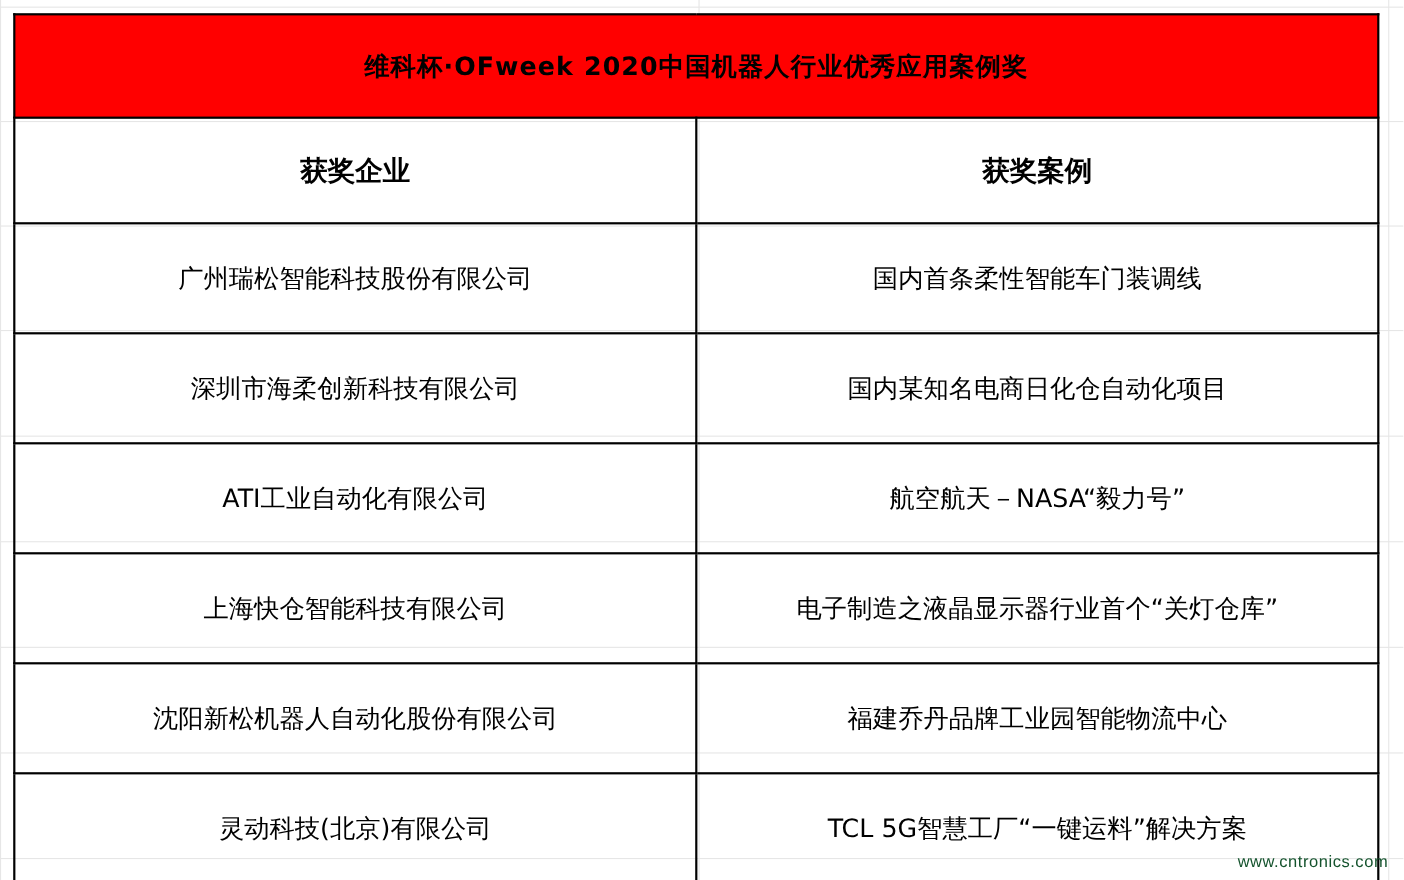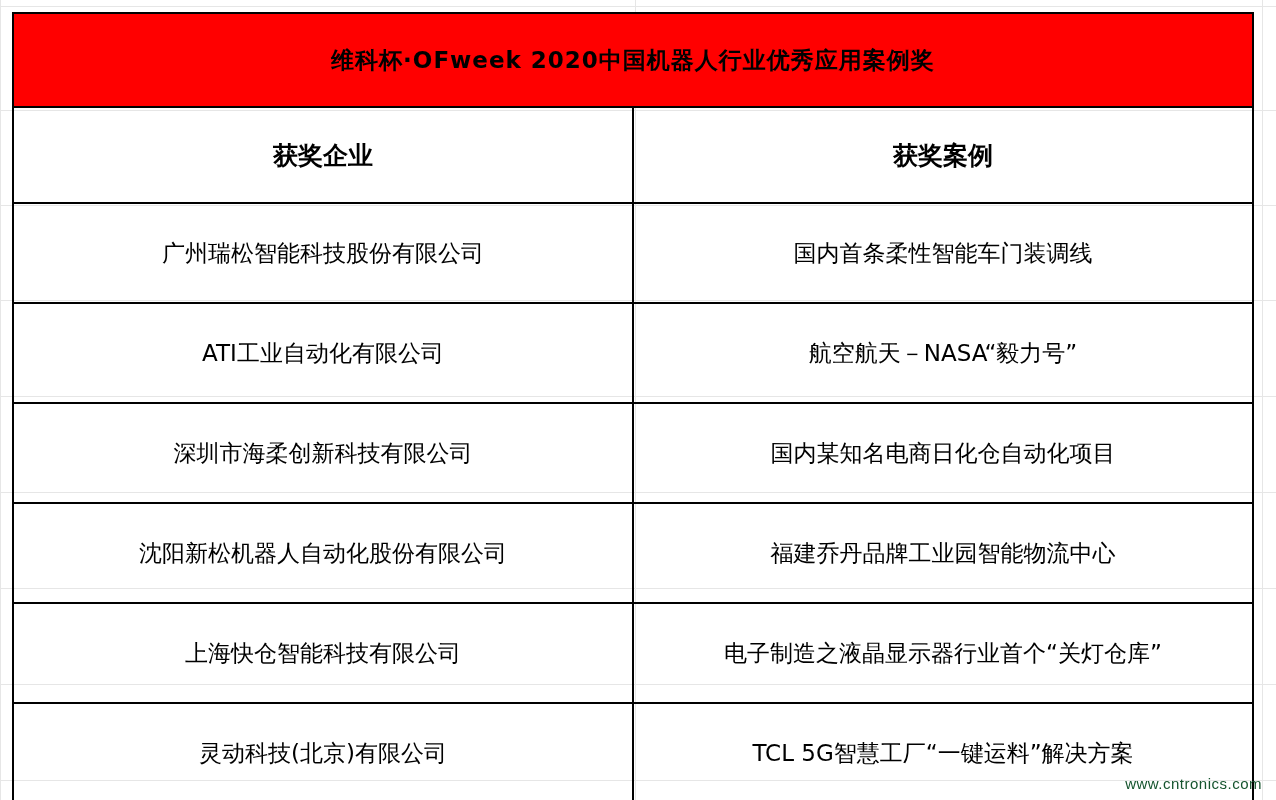--- a/index.html
+++ b/index.html
@@ -115,34 +115,34 @@
     </tr>
     <tr>
       <td class="header-cell col-left">获奖企业</td>
       <td class="header-cell col-right">获奖案例</td>
     </tr>
     <tr>
       <td class="body-cell col-left">广州瑞松智能科技股份有限公司</td>
       <td class="body-cell col-right">国内首条柔性智能车门装调线</td>
     </tr>
     <tr>
+      <td class="body-cell col-left">深圳市海柔创新科技有限公司</td>
+      <td class="body-cell col-right">国内某知名电商日化仓自动化项目</td>
+    </tr>
+    <tr>
       <td class="body-cell col-left">ATI工业自动化有限公司</td>
       <td class="body-cell col-right">航空航天－NASA“毅力号”</td>
     </tr>
     <tr>
-      <td class="body-cell col-left">深圳市海柔创新科技有限公司</td>
-      <td class="body-cell col-right">国内某知名电商日化仓自动化项目</td>
+      <td class="body-cell col-left">上海快仓智能科技有限公司</td>
+      <td class="body-cell col-right">电子制造之液晶显示器行业首个“关灯仓库”</td>
     </tr>
     <tr>
       <td class="body-cell col-left">沈阳新松机器人自动化股份有限公司</td>
       <td class="body-cell col-right">福建乔丹品牌工业园智能物流中心</td>
-    </tr>
-    <tr>
-      <td class="body-cell col-left">上海快仓智能科技有限公司</td>
-      <td class="body-cell col-right">电子制造之液晶显示器行业首个“关灯仓库”</td>
     </tr>
     <tr>
       <td class="body-cell col-left">灵动科技(北京)有限公司</td>
       <td class="body-cell col-right">TCL 5G智慧工厂“一键运料”解决方案</td>
     </tr>
   </tbody>
 </table>
 
 <div class="watermark">www.cntronics.com</div>
 

